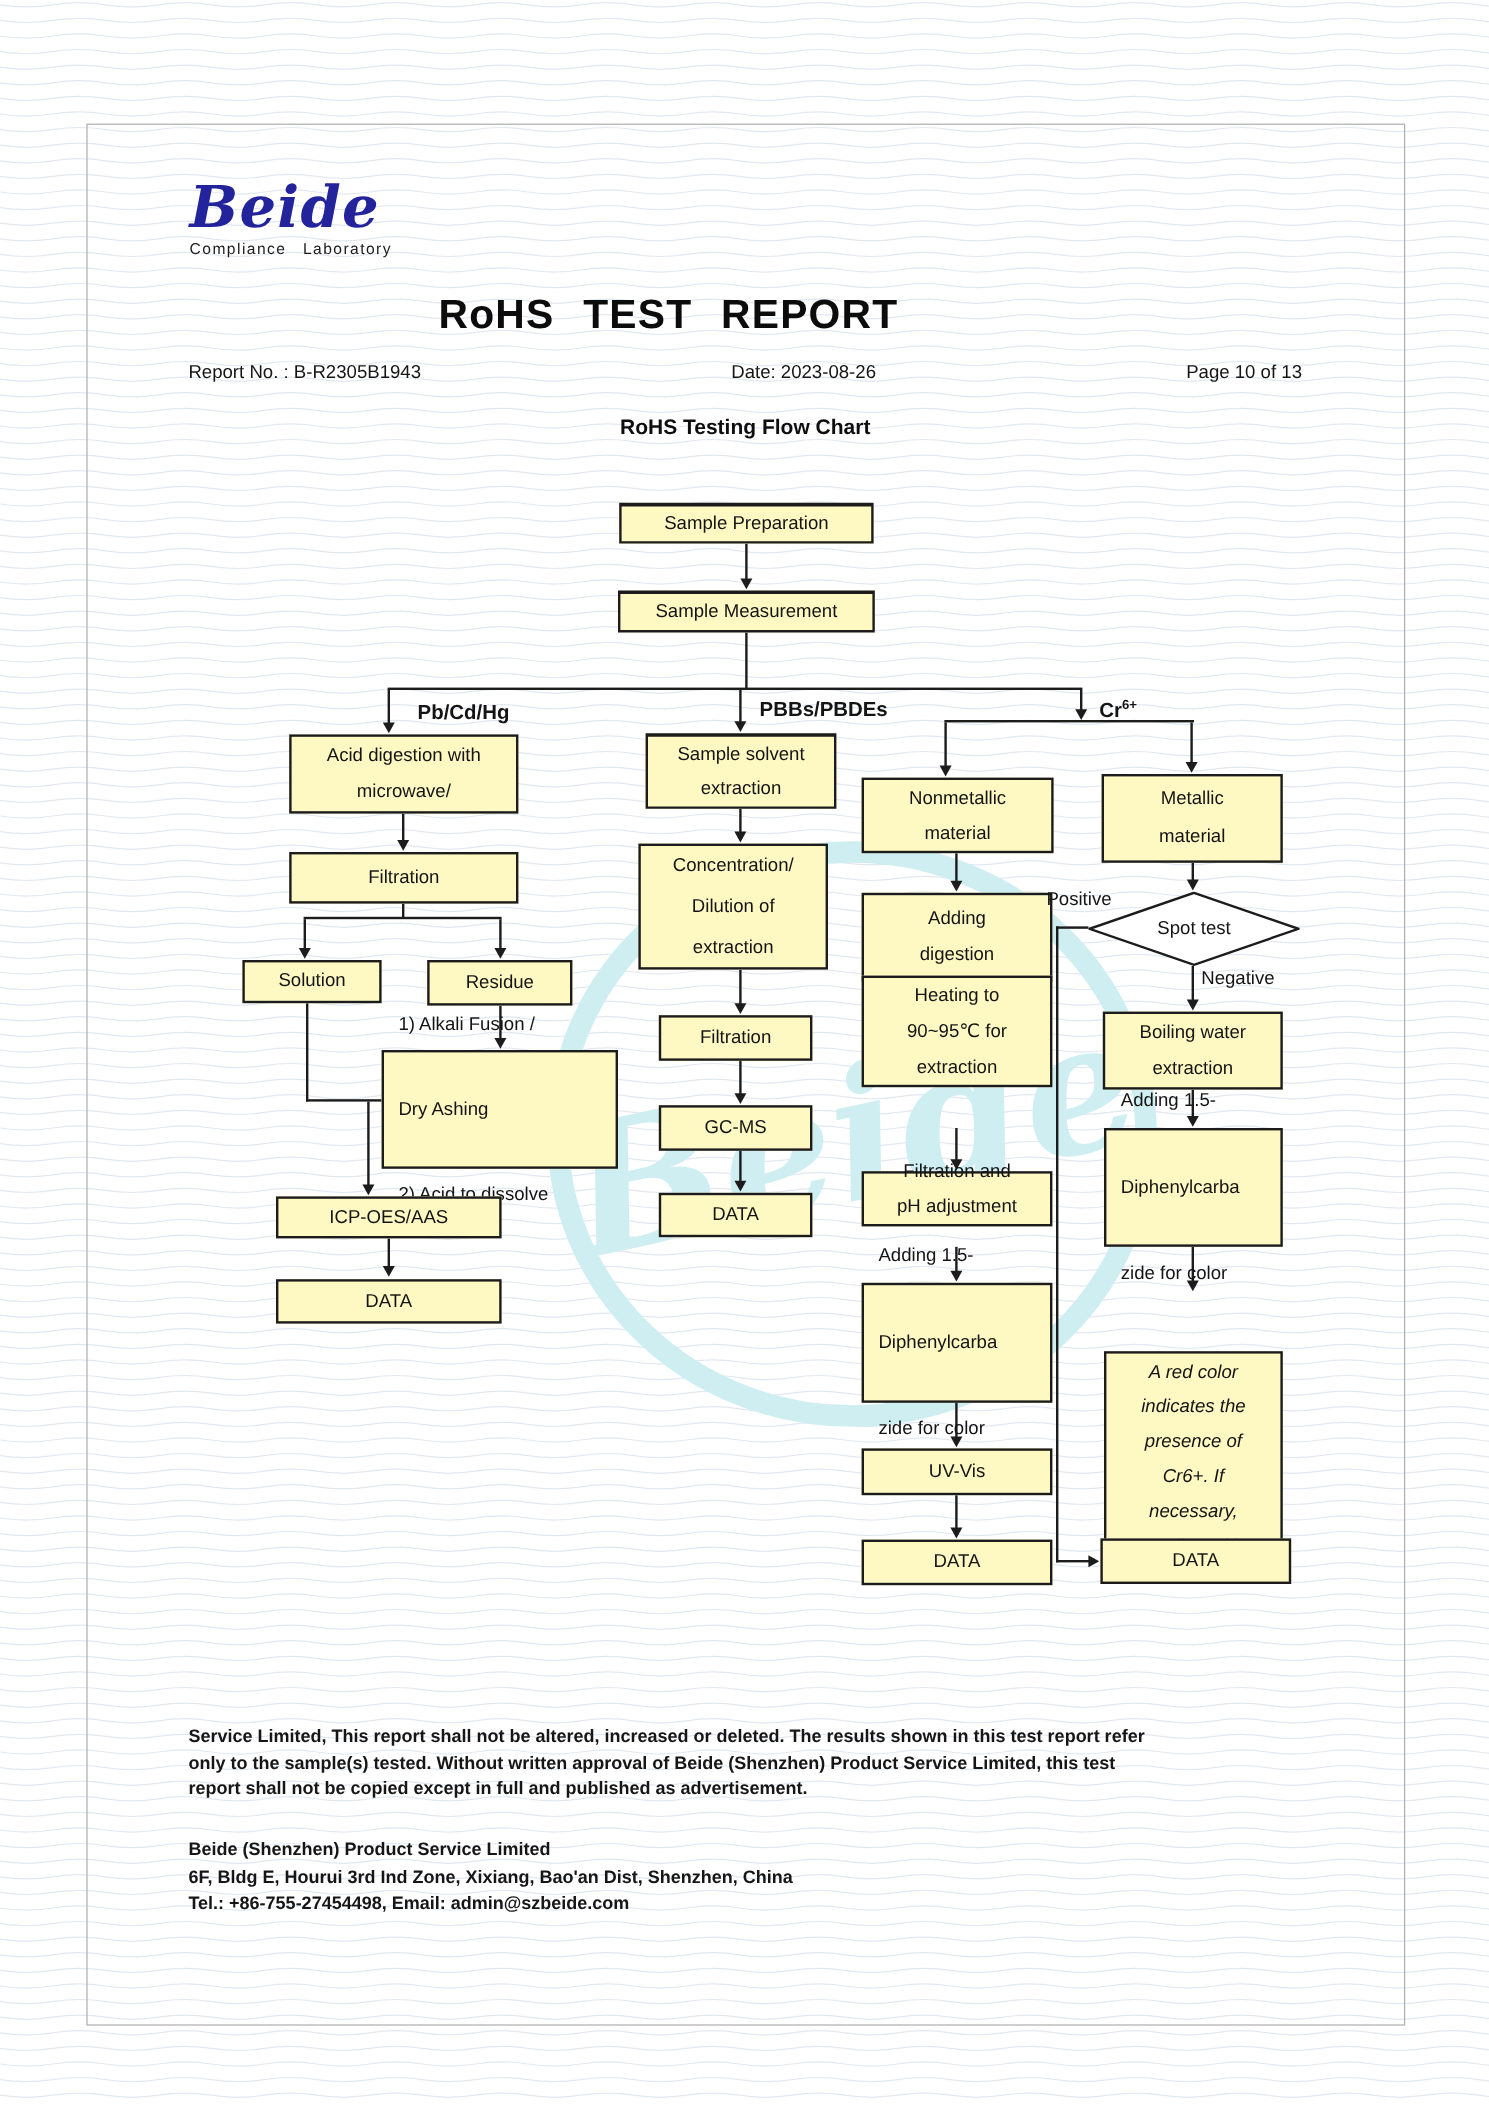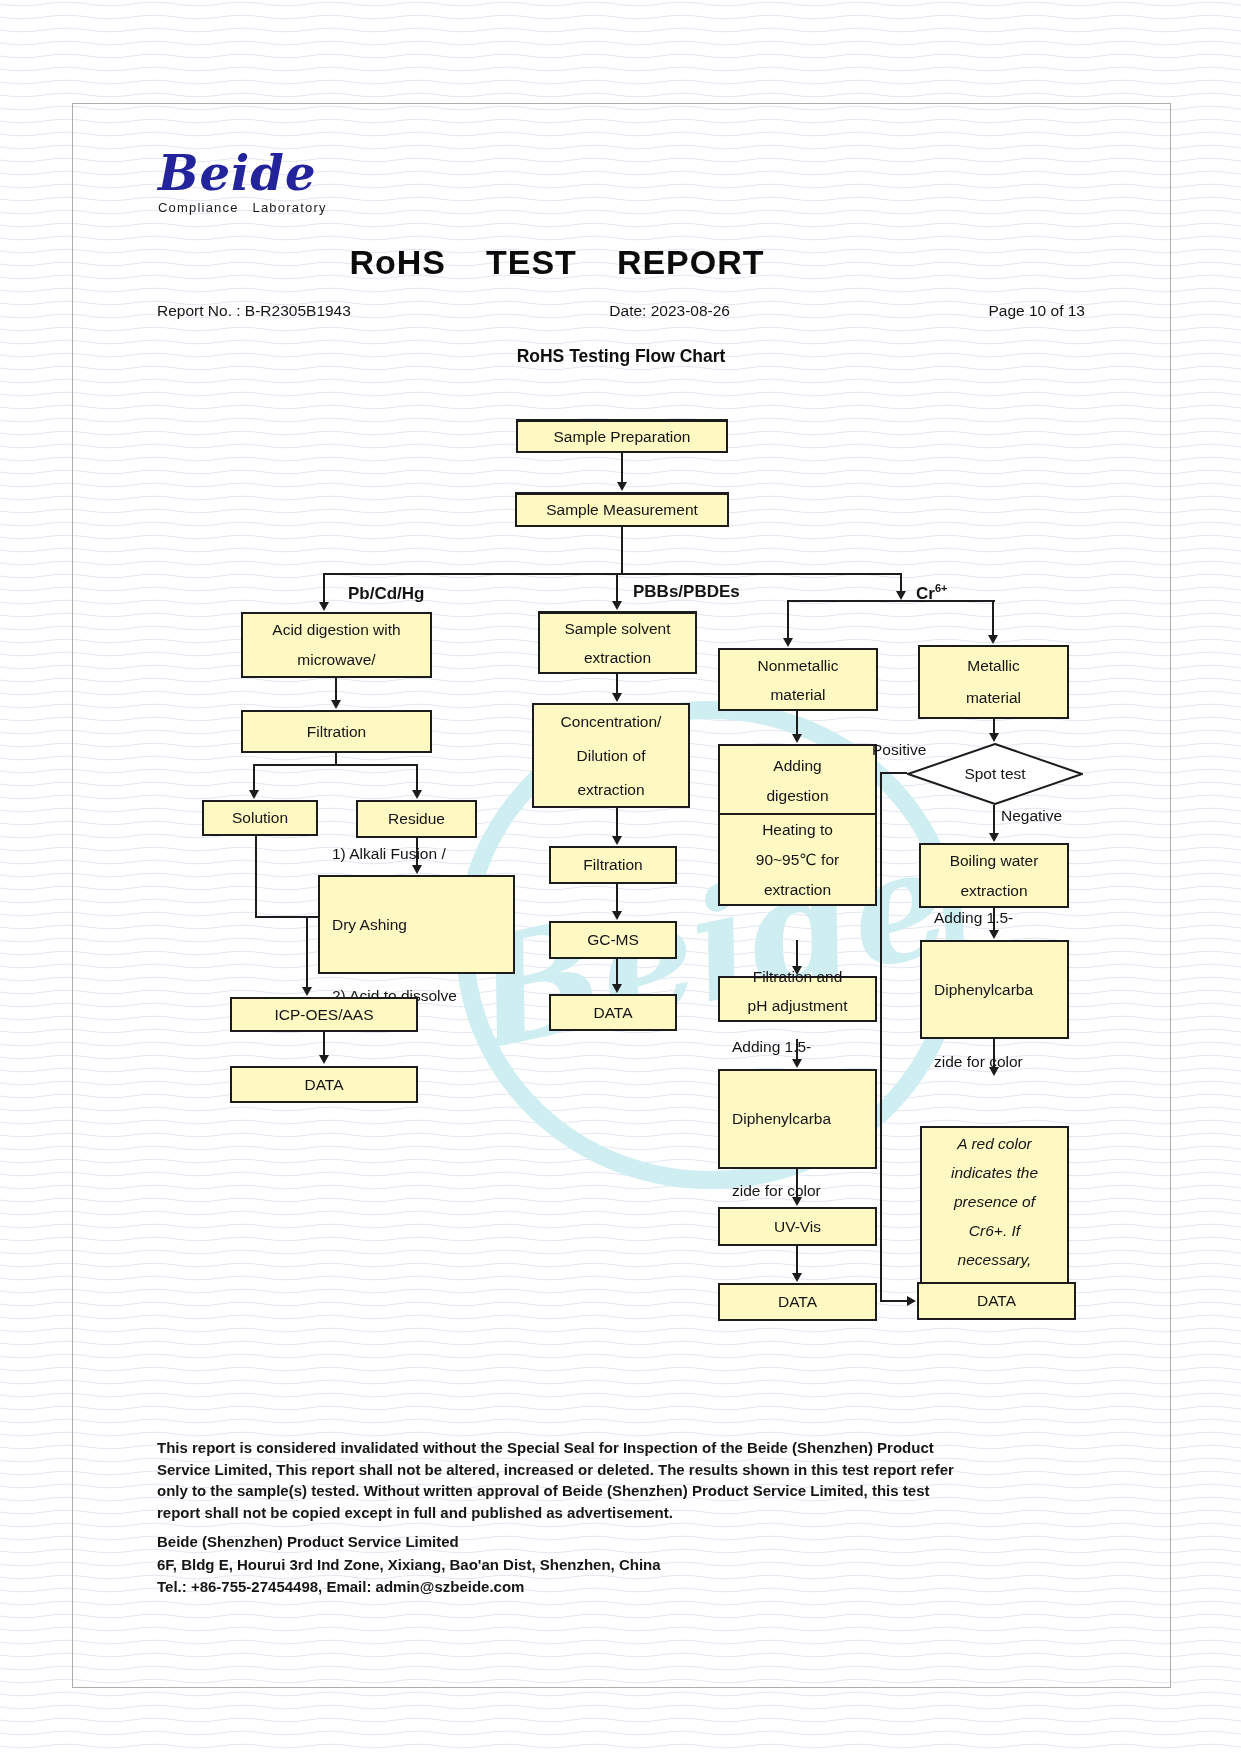--- a/index.html
+++ b/index.html
@@ -9,21 +9,21 @@
   #watermark{position:absolute;left:440px;top:690px;z-index:1;}
   #page-frame{position:absolute;left:72px;top:103px;width:1097px;height:1583px;
        border:1.5px solid #adadad;z-index:1;background:transparent;}
   .layer{position:absolute;left:0;top:0;width:1241px;height:1755px;z-index:2;}
   
   #logo{position:absolute;left:158px;top:148px;}
   #logo-brand{font-family:"DejaVu Serif","Liberation Serif",serif;font-style:italic;font-weight:bold;
        font-size:48px;color:#23249b;letter-spacing:1px;line-height:50px;}
   #logo-sub{font-size:13px;color:#1c1c1c;letter-spacing:1.2px;word-spacing:9px;margin-top:2px;}
   #doc-title{position:absolute;left:157px;top:243px;width:800px;display:flex;
-       justify-content:center;gap:40px;font-size:34px;font-weight:bold;letter-spacing:1px;color:#0c0c0c;align-items:flex-end;}
+       justify-content:center;gap:24px;font-size:34px;font-weight:bold;letter-spacing:1px;color:#0c0c0c;align-items:flex-end;}
   #meta-row{position:absolute;left:157px;top:302px;width:928px;display:flex;
        justify-content:space-between;font-size:15.5px;color:#151515;}
   #chart-title{position:absolute;left:157px;top:346px;width:928px;text-align:center;
        font-size:17.5px;font-weight:bold;color:#0e0e0e;}
   
   #flowchart{position:absolute;left:0;top:0;width:1241px;height:1755px;z-index:3;}
   .fc-box{position:absolute;box-sizing:border-box;border:2px solid #1c1c1c;background:#fef9c3;
        display:flex;flex-direction:column;justify-content:center;align-items:center;
        text-align:center;font-size:15.5px;color:#141414;}
   .fc-box.left{align-items:flex-start;text-align:left;padding-left:12px;gap:40px;}
@@ -381,21 +381,20 @@
         <div>DATA</div>
       </div>
       <div class="fc-label b" style="left: 348px; top: 584px;">Pb/Cd/Hg</div>
       <div class="fc-label b" style="left: 633px; top: 582px;">PBBs/PBDEs</div>
       <div class="fc-label b" style="left: 916px; top: 582px;">Cr<sup>6+</sup></div>
       <div class="fc-label" style="left: 872px; top: 741px;">Positive</div>
       <div class="fc-label" style="left: 1001px; top: 807px;">Negative</div>
     </div>
 
   <div id="disclaimer">
-    <div>This report is considered invalidated without the Special Seal for Inspection of the Beide (Shenzhen) Product</div>
     <div>Service Limited, This report shall not be altered, increased or deleted. The results shown in this test report refer</div>
     <div>only to the sample(s) tested. Without written approval of Beide (Shenzhen) Product Service Limited, this test</div>
     <div>report shall not be copied except in full and published as advertisement.</div>
   </div>
 
   <div id="company">
     <div>Beide (Shenzhen) Product Service Limited</div>
     <div>6F, Bldg E, Hourui 3rd Ind Zone, Xixiang, Bao'an Dist, Shenzhen, China</div>
     <div>Tel.: +86-755-27454498, Email: admin@szbeide.com</div>
   </div>

